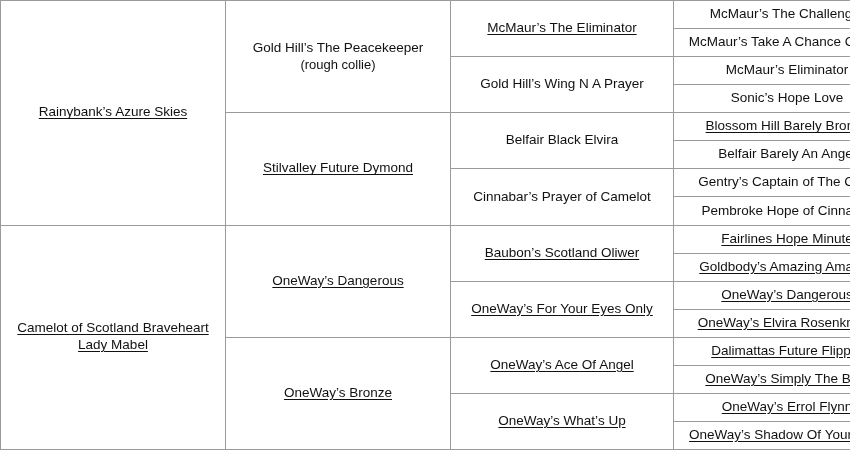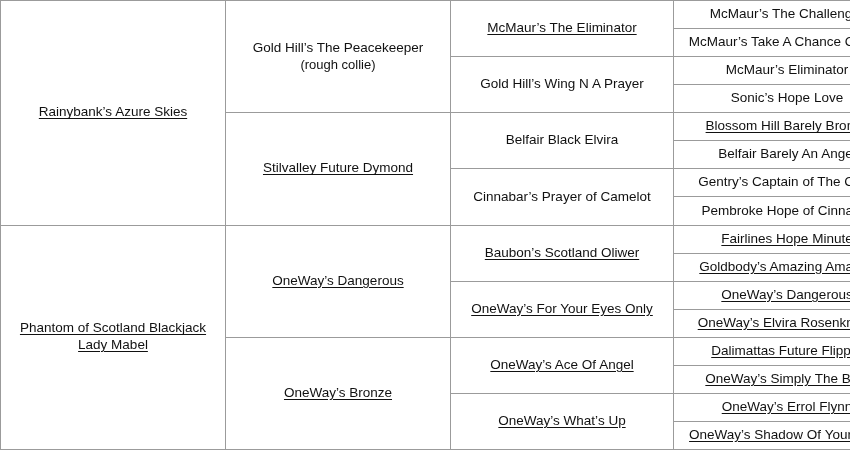--- a/index.html
+++ b/index.html
@@ -116,21 +116,21 @@
     </tr>
 
     <tr>
       <td class="gen4">
         <span class="plain">Pembroke Hope of Cinnabar</span>
       </td>
     </tr>
 
     <tr>
       <td class="gen1" rowspan="8">
-        <span class="link">Phantom of Scotland Blackjack Lady Mabel</span>
+        <span class="link">Camelot of Scotland Braveheart Lady Mabel</span>
       </td>
       <td class="gen2" rowspan="4">
         <span class="link">OneWay’s Dangerous</span>
       </td>
       <td class="gen3" rowspan="2">
         <span class="link">Baubon’s Scotland Oliwer</span>
       </td>
       <td class="gen4">
         <span class="link">Fairlines Hope Minute</span>
       </td>

